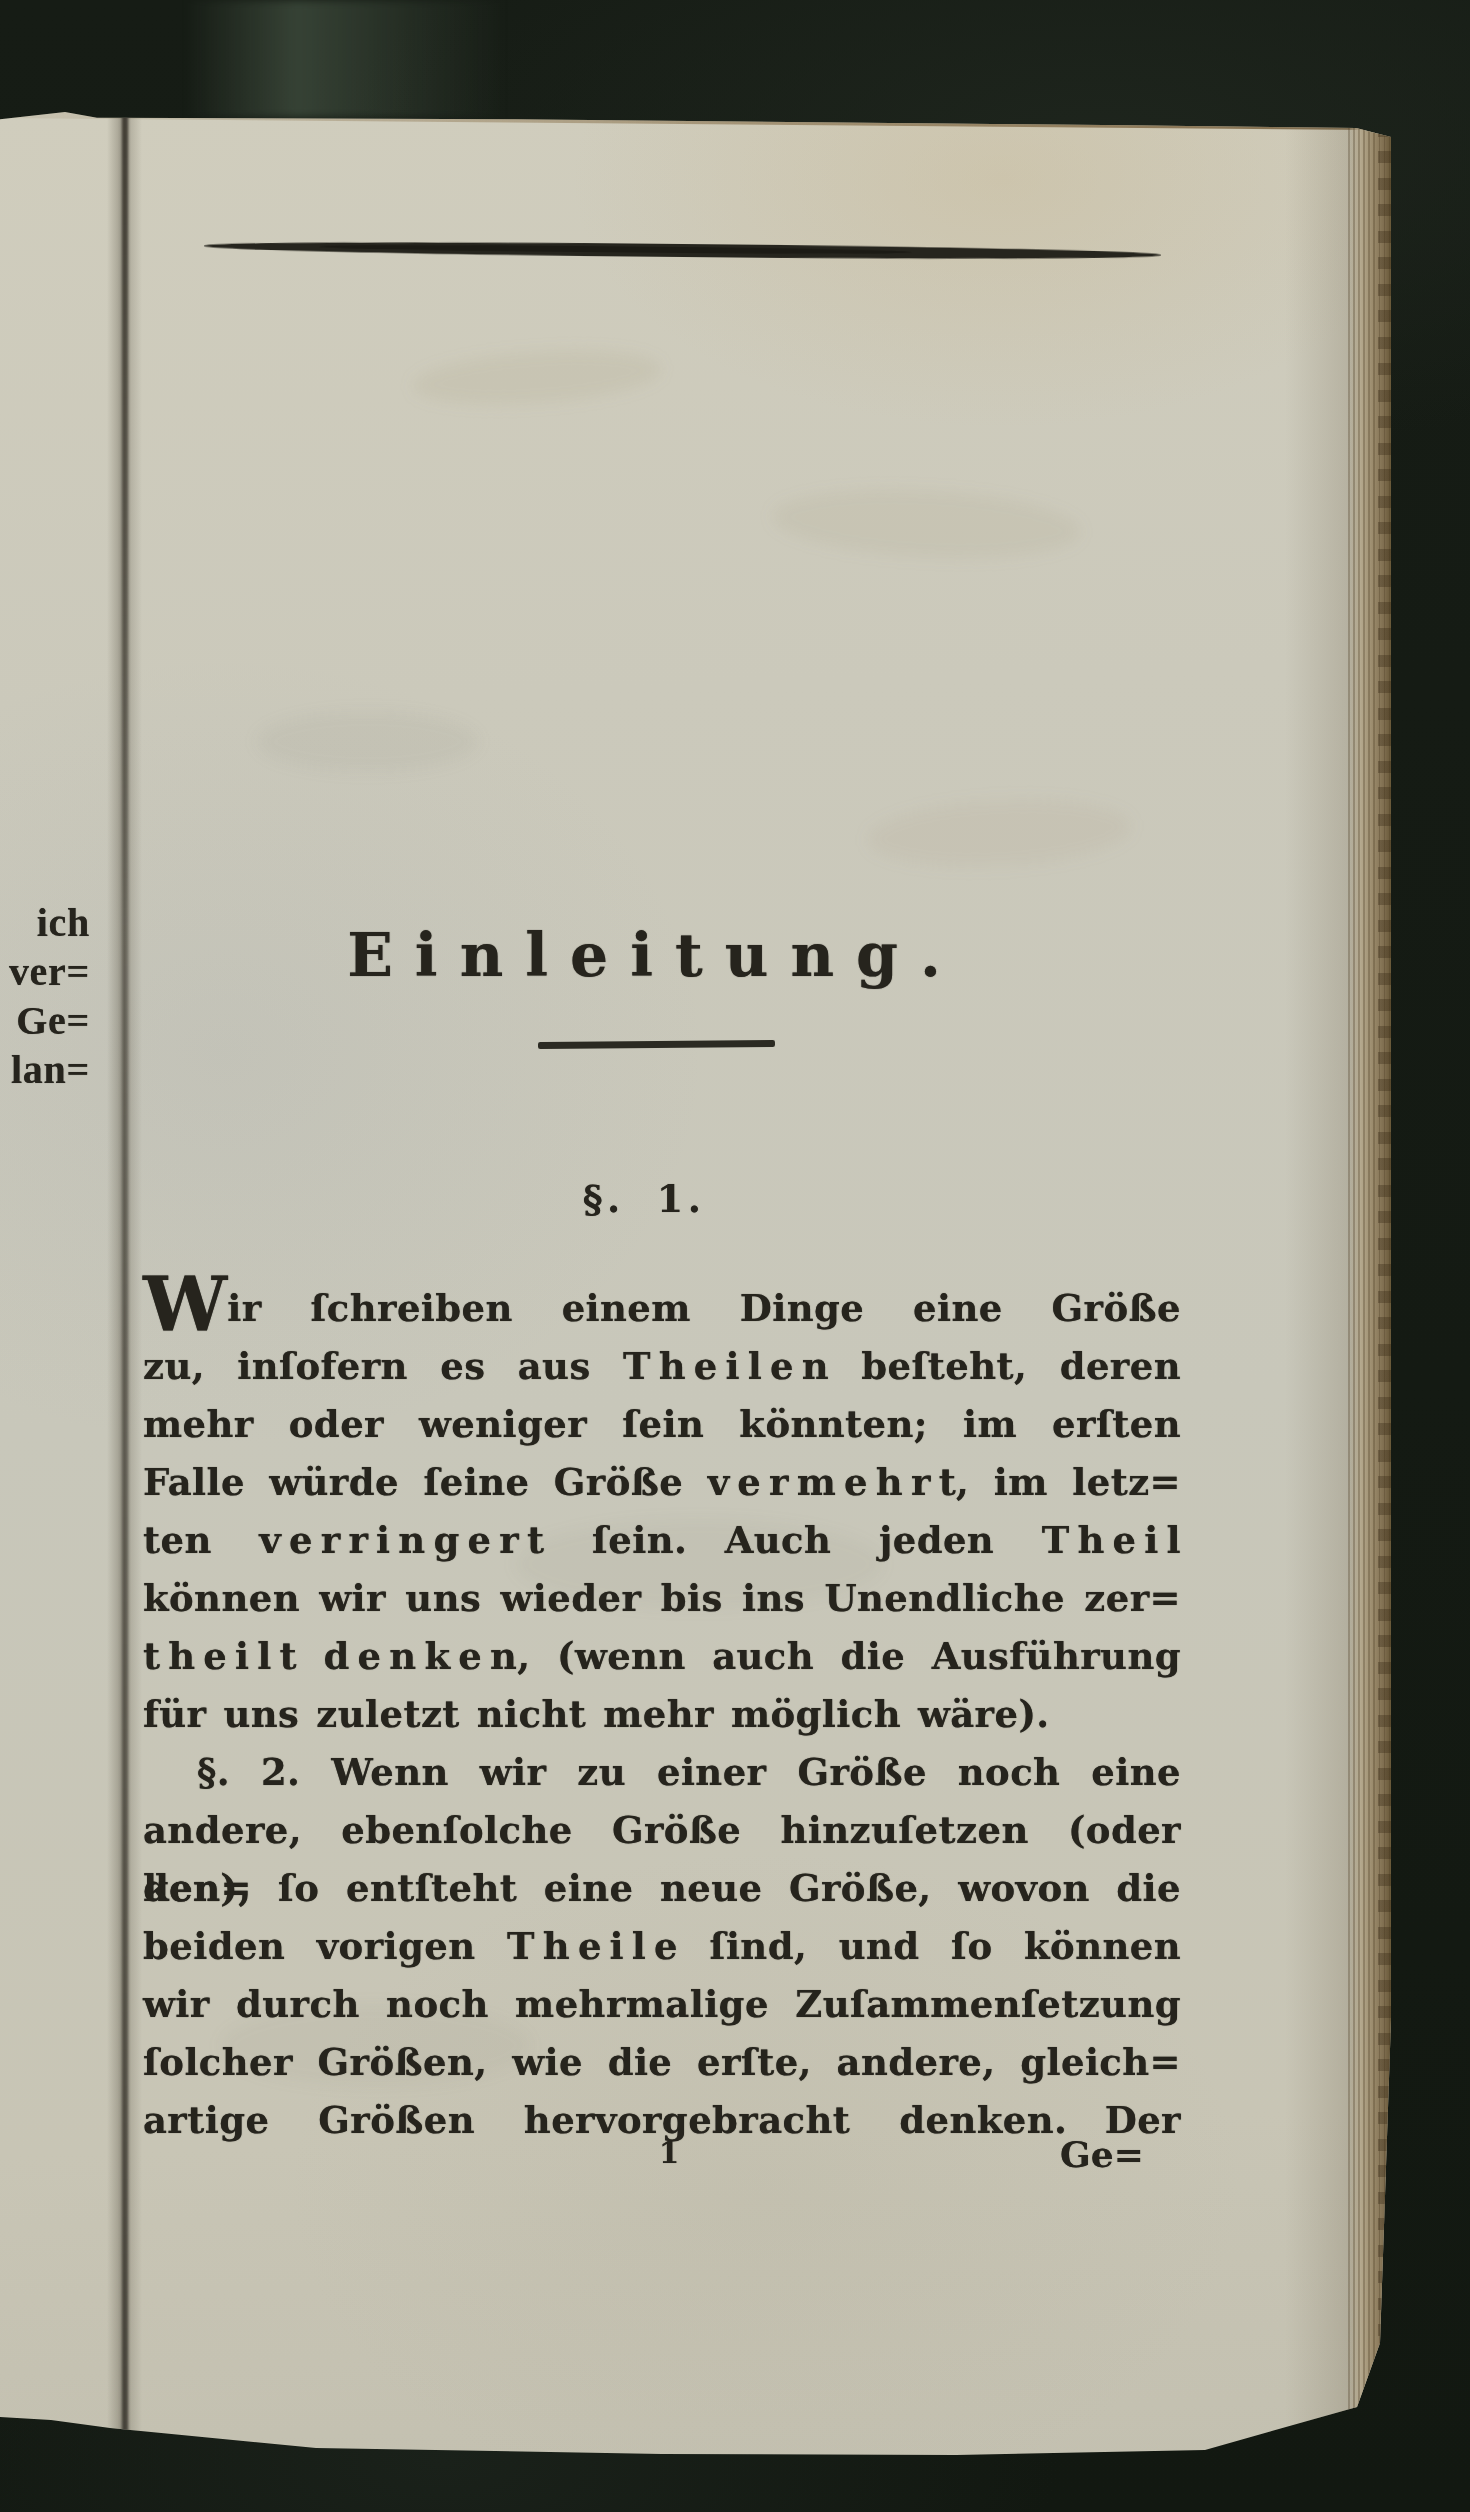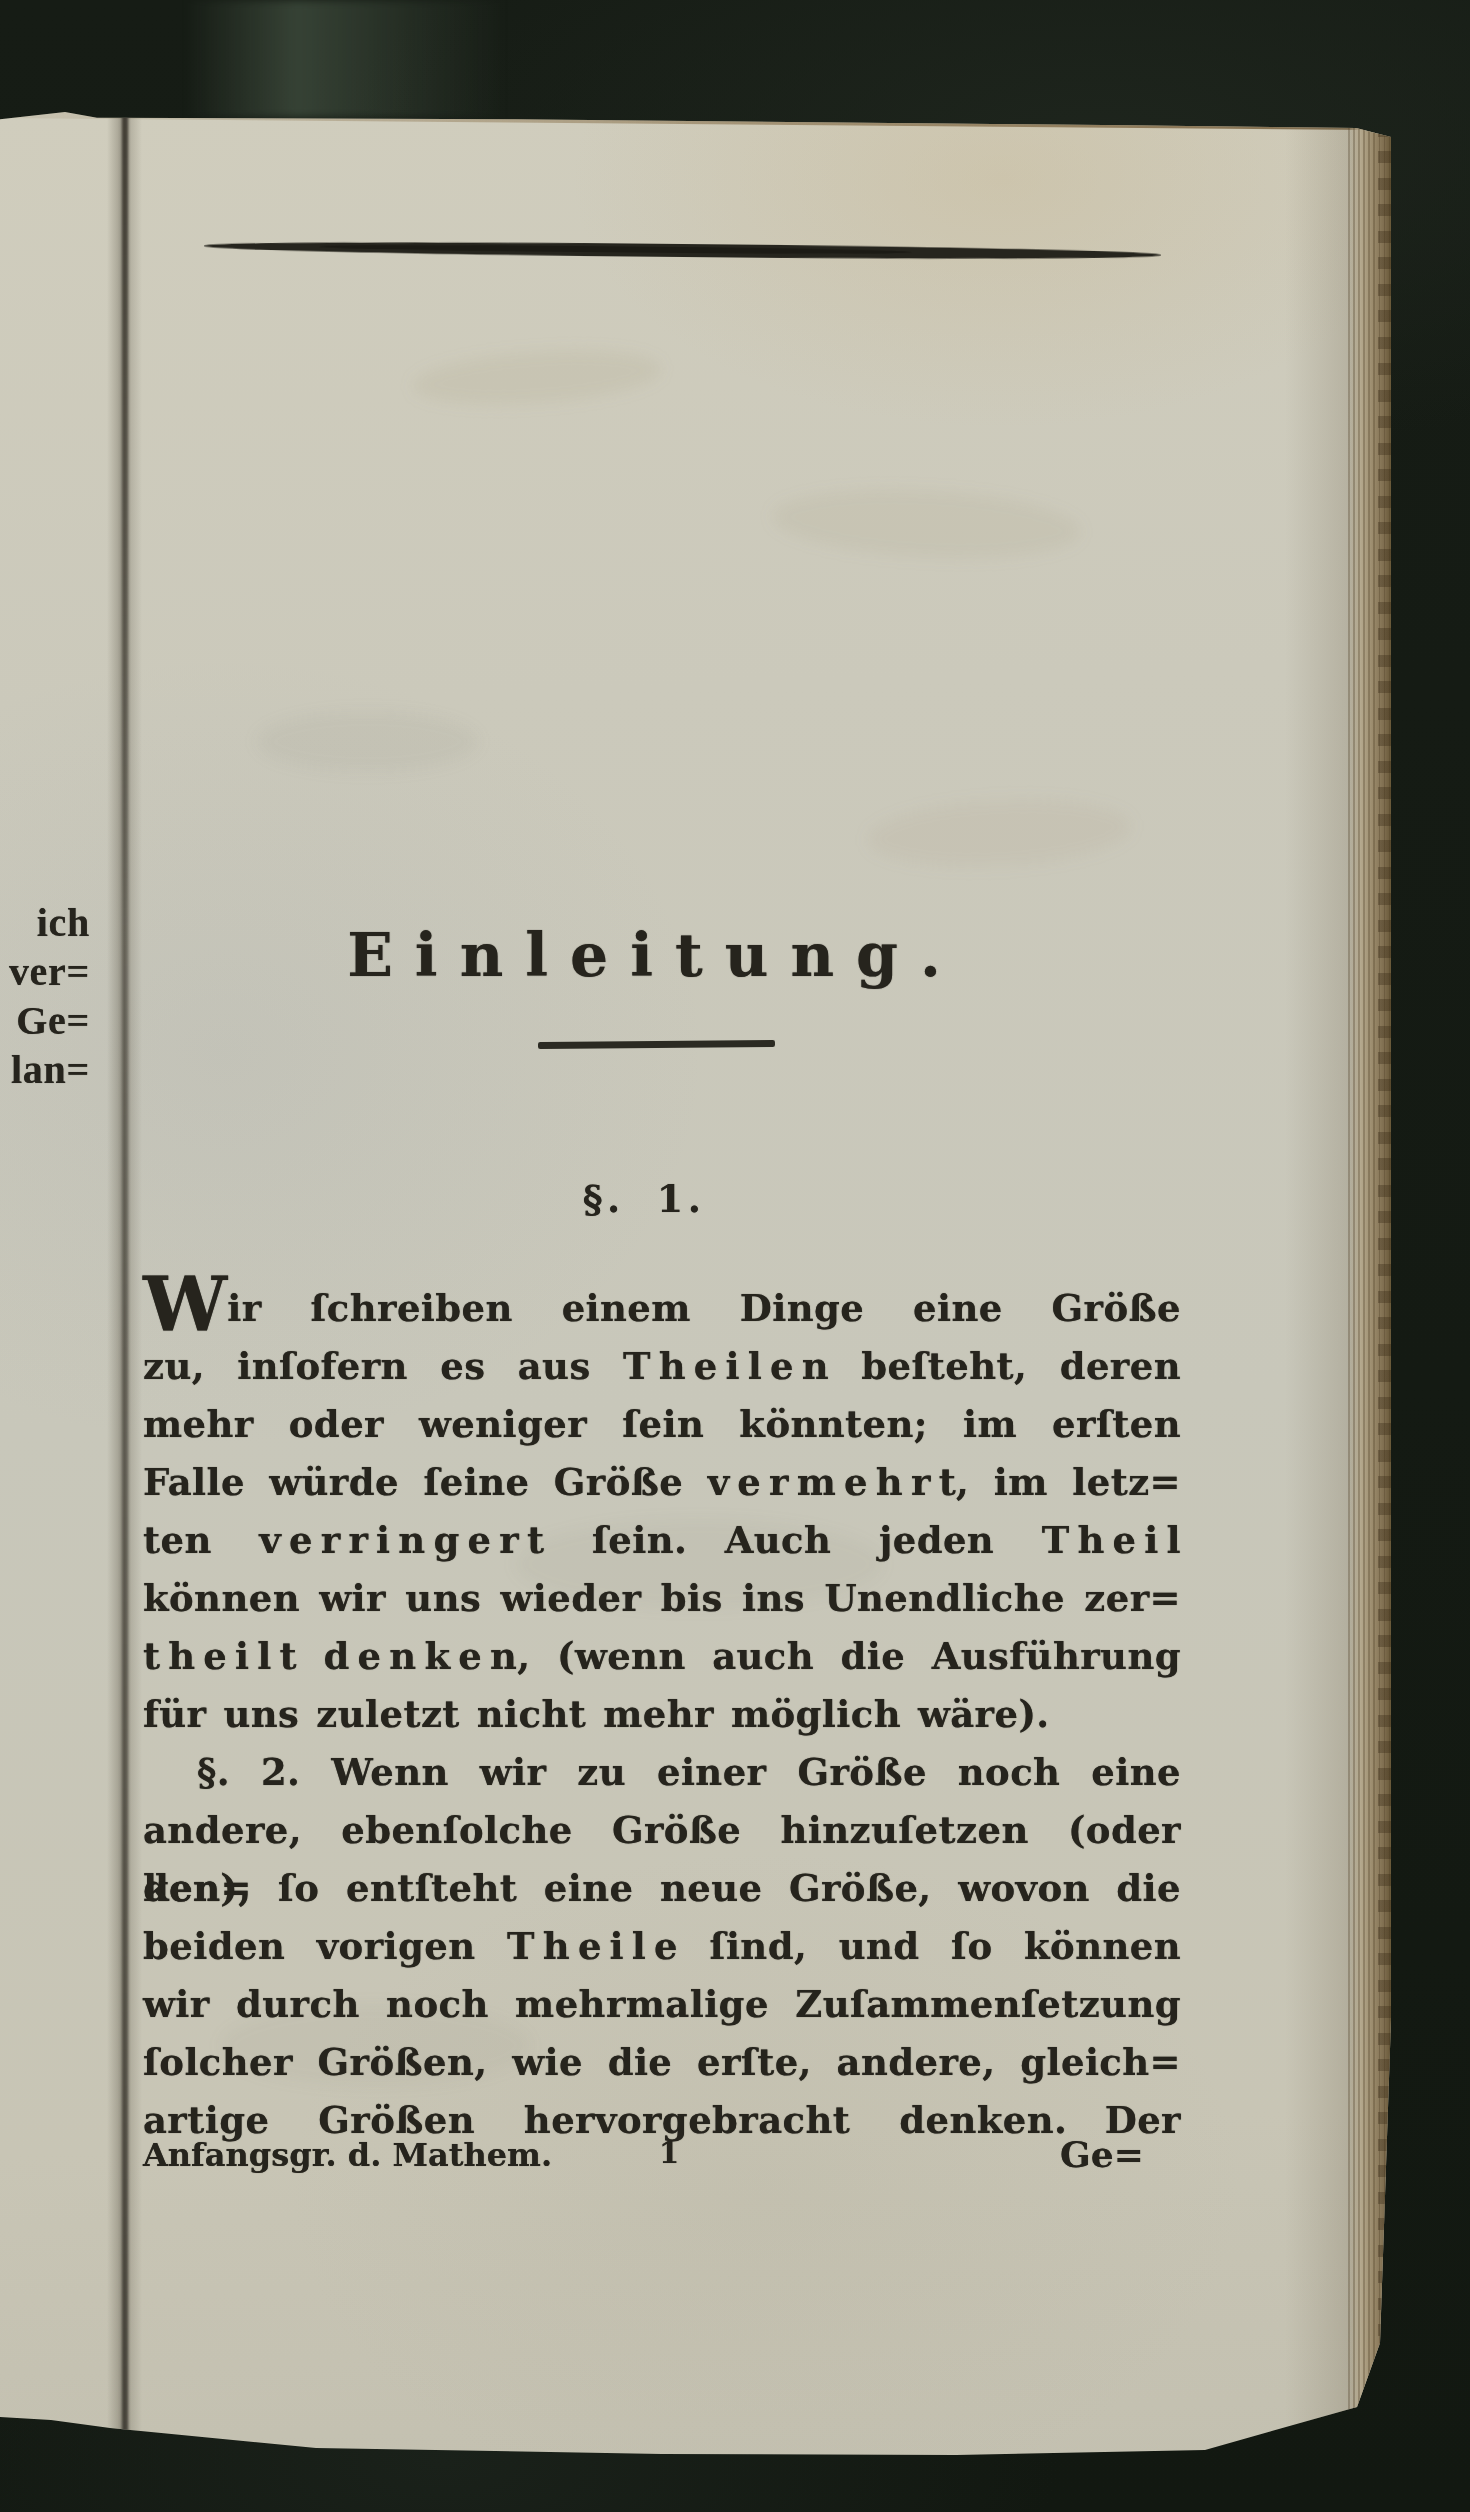--- a/index.html
+++ b/index.html
@@ -165,19 +165,18 @@
           <span class="initial">W</span><span>ir ſchreiben einem Dinge eine Größe</span>
         </div>
         <div class="list"><div class="line">zu, inſofern es aus T h e i l e n beſteht, deren</div><div class="line">mehr oder weniger ſein könnten; im erſten</div><div class="line">Falle würde ſeine Größe v e r m e h r t, im letz=</div><div class="line">ten v e r r i n g e r t ſein. Auch jeden T h e i l</div><div class="line">können wir uns wieder bis ins Unendliche zer=</div><div class="line">t h e i l t d e n k e n, (wenn auch die Ausführung</div><div class="line">für uns zuletzt nicht mehr möglich wäre).</div></div>
       </div>
       <div class="p2">
         <div class="list"><div class="line">§. 2. Wenn wir zu einer Größe noch eine</div><div class="line">andere, ebenſolche Größe hinzuſetzen (oder den=</div><div class="line">ken), ſo entſteht eine neue Größe, wovon die</div><div class="line">beiden vorigen T h e i l e ſind, und ſo können</div><div class="line">wir durch noch mehrmalige Zuſammenſetzung</div><div class="line">ſolcher Größen, wie die erſte, andere, gleich=</div><div class="line">artige Größen hervorgebracht denken. Der</div></div>
       </div>
     </div>
 
     <div class="footer ink">
-      <span class="sig">Anfangsgr. d. Mathem.</span>
       <span class="sheet">1</span>
       <span class="catch">Ge=</span>
     </div>
   </div>
 </div>
 
 
 </body></html>

